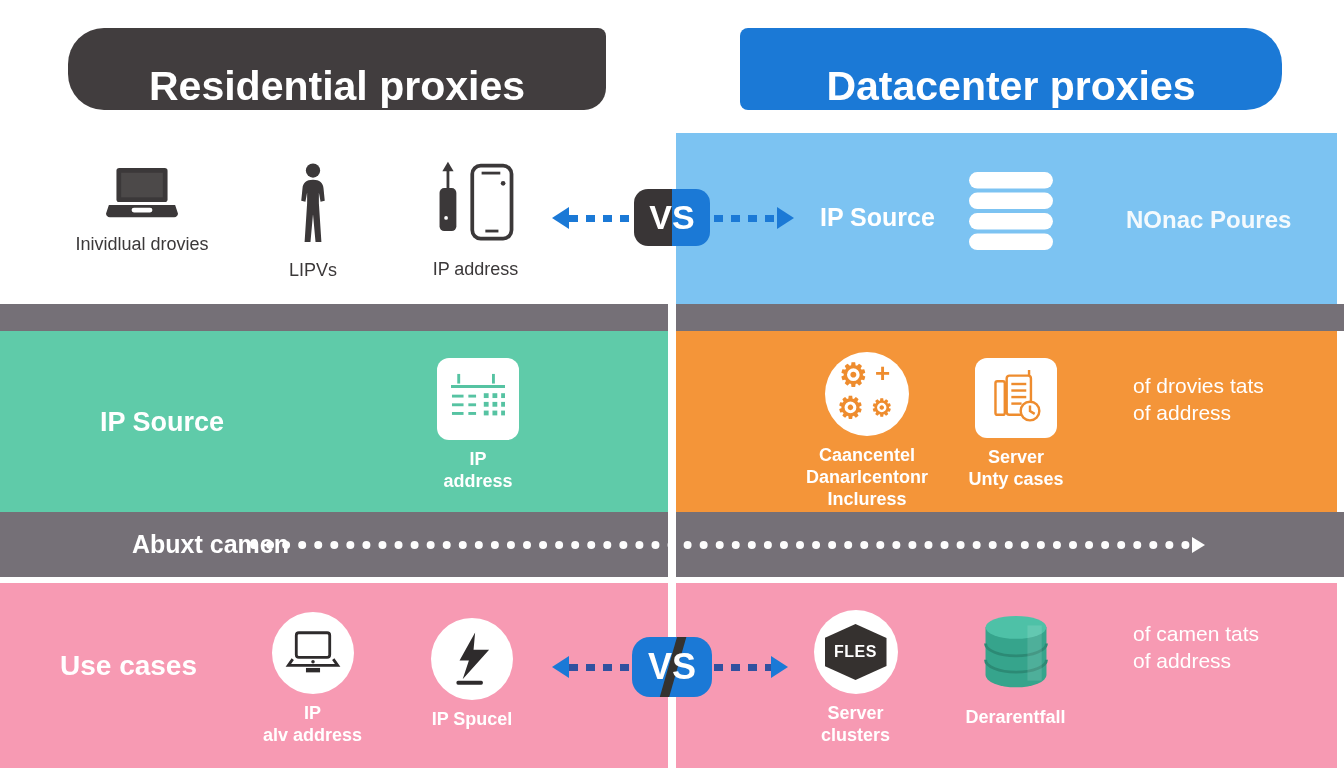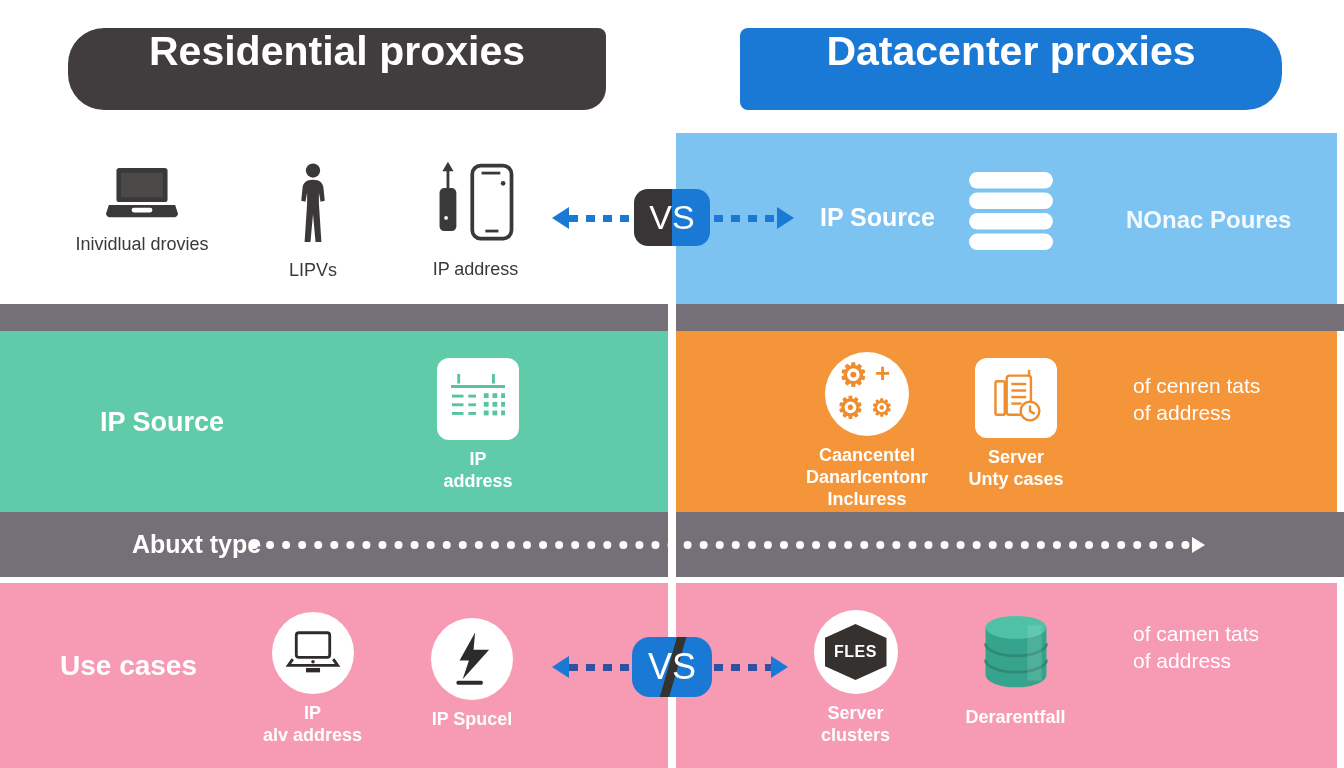--- a/index.html
+++ b/index.html
@@ -2,21 +2,21 @@
 <html><head>
 <meta charset="utf-8">
 <style>
   html,body{margin:0;padding:0;background:#fff;}
   *{box-sizing:border-box;}
   .canvas{
     position:relative;width:1344px;height:768px;overflow:hidden;background:#fff;
     font-family:"Liberation Sans",sans-serif;
   }
   
-  .hdr{position:absolute;top:28px;height:82px;display:flex;align-items:flex-start;justify-content:center;
+  .hdr{position:absolute;top:28px;height:82px;display:flex;align-items:flex-end;justify-content:center;
        color:#fff;font-size:41px;font-weight:700;z-index:4;}
   .hdr-left{left:68px;width:538px;background:#413d3e;border-radius:36px 8px 22px 36px;}
   .hdr-right{left:740px;width:542px;background:#1b79d6;border-radius:8px 36px 36px 8px;}
   
   .panel{position:absolute;z-index:1;}
   .panel-blue{left:676px;top:133px;width:661px;height:171px;background:#7cc3f2;}
   .bar-gray1{left:0;top:304px;width:1344px;height:27px;background:#757077;}
   .panel-green{left:0;top:331px;width:668px;height:181px;background:#5fcba9;}
   .panel-orange{left:676px;top:331px;width:661px;height:181px;background:#f49539;}
   .bar-gray2{left:0;top:512px;width:1344px;height:65px;background:#757077;}
@@ -27,21 +27,21 @@
   .item{position:absolute;display:flex;flex-direction:column;align-items:center;z-index:4;}
   .cap{font-size:18px;line-height:1.22;text-align:center;white-space:pre-line;margin-top:9px;}
   .cap-dark{color:#3b3839;font-weight:500;}
   .cap-white{color:#fff;font-weight:700;}
   .sec-title{position:absolute;color:#fff;font-weight:700;z-index:4;}
   
   .circle-card{background:#fff;border-radius:50%;display:flex;align-items:center;justify-content:center;}
   .white-card{background:#fff;border-radius:12px;display:flex;align-items:center;justify-content:center;}
   
   .vs{position:absolute;display:flex;align-items:center;justify-content:center;color:#fff;
-      font-weight:400;z-index:7;}
+      font-weight:700;z-index:7;}
   .vs-top{left:634px;top:189px;width:76px;height:57px;border-radius:14px;font-size:34px;
       background:linear-gradient(90deg,#393536 0 50%,#1b79d6 50% 100%);}
   .vs-bottom{left:632px;top:637px;width:80px;height:60px;border-radius:18px;font-size:36px;background:#1b79d6;overflow:hidden;}
   .vs-bottom .slash{position:absolute;left:36px;top:-8px;width:9px;height:80px;background:#35322f;transform:rotate(16deg);}
   .vs-bottom .vs-text{position:relative;z-index:2;}
   
   .arrow{position:absolute;display:flex;align-items:center;height:22px;z-index:6;}
   .arrow .dash{flex:1;height:7px;}
   .arrow-blue .dash{background:repeating-linear-gradient(90deg,#1b79d6 0 9px,transparent 9px 17px);}
   .arrow-navy .dash{background:repeating-linear-gradient(90deg,#31519f 0 9px,transparent 9px 17px);}
@@ -216,25 +216,25 @@
         </g>
         <circle cx="45" cy="44" r="10" fill="#fff" stroke="#ee8c2e" stroke-width="2.6"></circle>
         <path d="M45 38 v6 l5 3" stroke="#ee8c2e" stroke-width="2.6" fill="none"></path>
       </svg>
     </span>
     <span class="cap cap-white">Server
 Unty cases</span>
   </div>
 
   <div class="stat" style="left:1133px;top:372px;">
-    <span class="ln">of cenren tats</span>
+    <span class="ln">of drovies tats</span>
     <span class="ln">of address</span>
   </div>
 
-  <div class="divider-label">Abuxt type</div>
+  <div class="divider-label">Abuxt camen</div>
   <div class="dotline">
     <span class="dots"></span>
     <span class="dhead"></span>
   </div>
 
   <div class="sec-title" style="left:60px;top:650px;font-size:28px;">Use cases</div>
 
   <div class="item" style="left:240px;top:612px;width:145px;">
     <span class="circle-card" style="width:82px;height:82px;">
       <svg width="58" height="44" viewBox="0 0 64 50">

